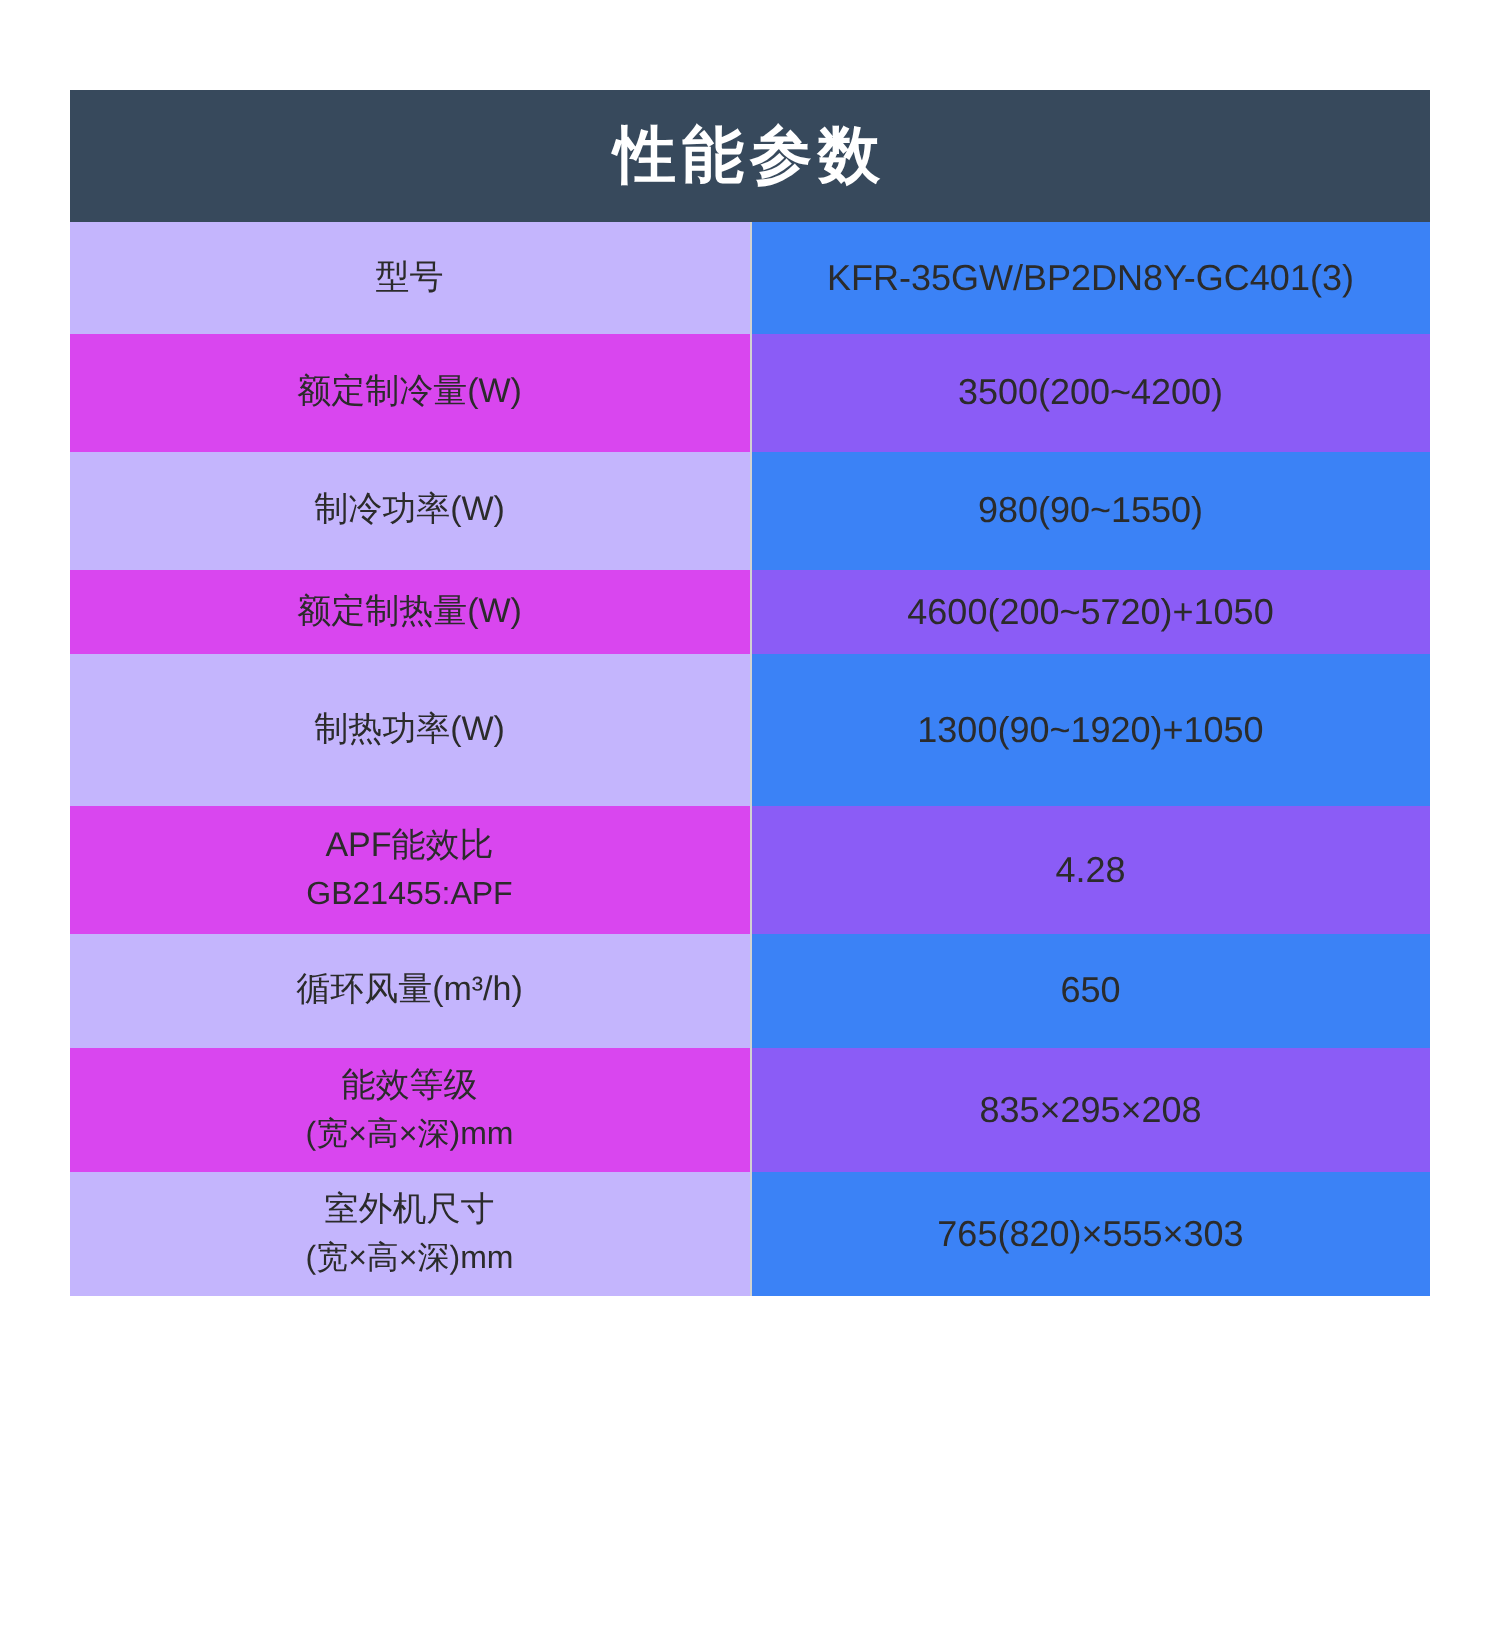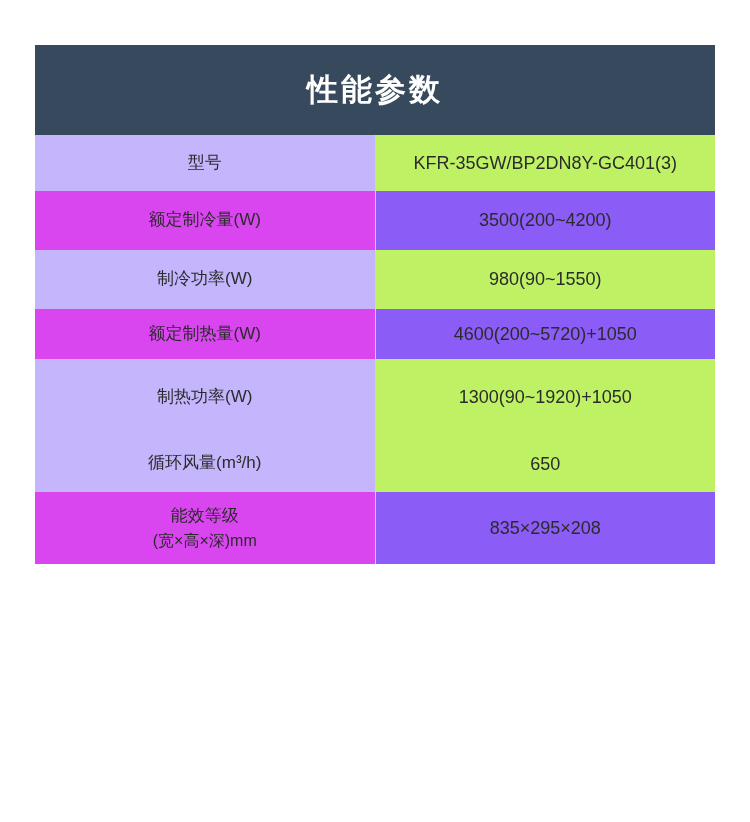--- a/index.html
+++ b/index.html
@@ -21,21 +21,21 @@
   }
   .spec-table {
     position: absolute;
     left: 35px;
     top: 45px;
     width: 680px;
     border-collapse: collapse;
     table-layout: fixed;
   }
   .spec-table td {
-    padding: 12px;
+    padding: 0;
     margin: 0;
   }
   .title-cell {
     background: #37495c;
     color: #ffffff;
     text-align: center;
     font-size: 31px;
     font-weight: bold;
     letter-spacing: 3px;
     height: 66px;
@@ -54,21 +54,21 @@
   .row-value {
     text-align: center;
     vertical-align: middle;
     font-size: 18px;
     color: #2b2b2b;
     line-height: 1.45;
     padding: 6px 4px;
     box-sizing: border-box;
   }
   tr.odd .row-label { background: #c4b5fd; }
-  tr.odd .row-value { background: #bef264; }
+  tr.odd .row-value { background: #3b82f6; }
   tr.even .row-label { background: #d946ef; }
   tr.even .row-value { background: #8b5cf6; }
   .divider-col {
     border-left: 1px solid #d2d2d2;
   }
   .sub-line {
     display: block;
     font-size: 16px;
   }
   .row-1 td { height: 56px; }
@@ -121,33 +121,47 @@
         <td class="row-value divider-col">4600(200~5720)+1050</td>
       </tr>
 
       <tr class="odd row-5">
         <td class="row-label">
           <span>制热功率(W)</span>
         </td>
         <td class="row-value divider-col">1300(90~1920)+1050</td>
       </tr>
 
+      <tr class="even row-6">
+        <td class="row-label">
+          <span>APF能效比</span>
+          <span class="sub-line">GB21455:APF</span>
+        </td>
+        <td class="row-value divider-col">4.28</td>
+      </tr>
 
 
 
       <tr class="odd row-9">
         <td class="row-label">
           <span>循环风量(m³/h)</span>
         </td>
         <td class="row-value divider-col">650</td>
       </tr>
 
       <tr class="even row-10">
         <td class="row-label">
           <span>能效等级</span>
           <span class="sub-line">(宽×高×深)mm</span>
         </td>
         <td class="row-value divider-col">835×295×208</td>
       </tr>
 
+      <tr class="odd row-11">
+        <td class="row-label">
+          <span>室外机尺寸</span>
+          <span class="sub-line">(宽×高×深)mm</span>
+        </td>
+        <td class="row-value divider-col">765(820)×555×303</td>
+      </tr>
     </tbody>
   </table>
 </div>
 
 </body></html>

